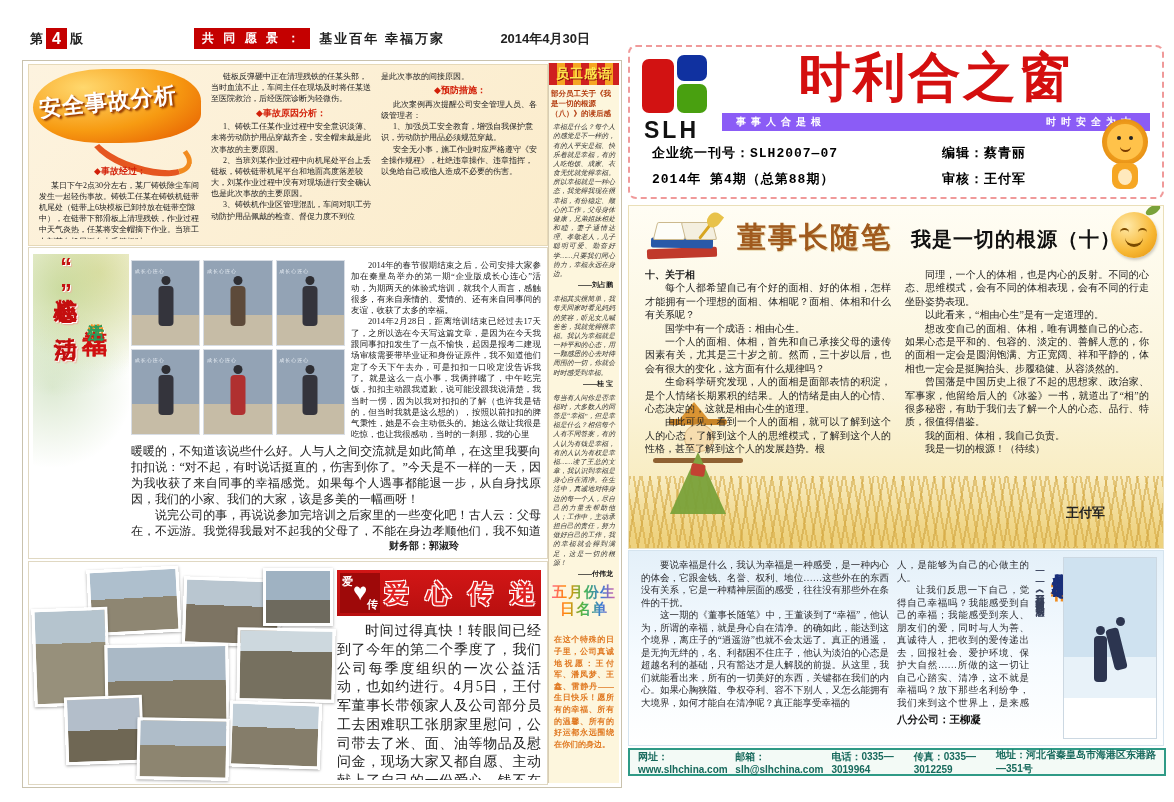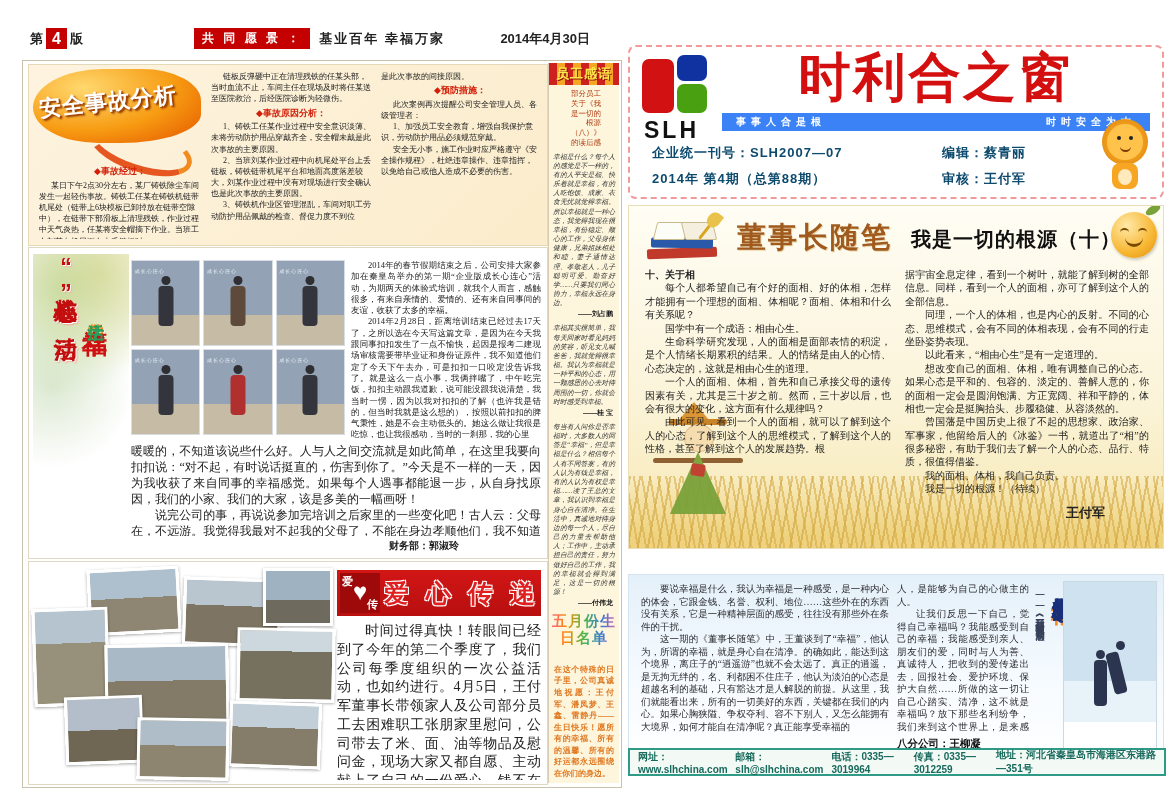--- a/index.html
+++ b/index.html
@@ -37,21 +37,21 @@
   .s-col2{left:182px;width:160px;height:170px;}
   .s-col3{left:352px;width:158px;height:170px;}
   .s-h{color:#d21f08;font-weight:bold;font-size:9px;text-align:center;margin:2px 0;}
   .s-p{text-indent:1.5em;}
 
   
   .sidebar{position:absolute;right:2px;top:2px;width:70px;height:720px;background:#fdf6dd;border-left:1px solid #d8cdb4;overflow:hidden;}
   .sb-head{height:22px;background:repeating-linear-gradient(90deg,#cf2020 0 8px,#f5a623 8px 16px);
       color:#ffe84d;font-weight:bold;font-size:13px;text-align:center;line-height:22px;letter-spacing:1px;
       text-shadow:1px 1px 0 #8a0c0c;}
-  .sb-title{color:#b33c10;font-weight:normal;font-size:7.5px;text-align:right;margin:4px 18px;line-height:1.3;}
+  .sb-title{color:#b33c10;font-weight:bold;font-size:7.5px;text-align:left;margin:4px 2px;line-height:1.3;}
   .sb-p{font-size:6.8px;line-height:1.35;text-align:justify;padding:0 4px;color:#333;font-style:italic;}
   .sb-sig{font-size:7px;font-weight:bold;text-align:right;padding-right:6px;margin:2px 0 4px;}
   .bday{margin-top:4px;}
   .bday-title{font-size:15px;font-weight:bold;text-align:center;line-height:1.15;letter-spacing:1px;
       background:linear-gradient(90deg,#ff5aa0,#ff8c00,#49b84d,#3a7bd5,#ff5aa0);
       -webkit-background-clip:text;background-clip:text;color:transparent;margin:2px 0 17px;}
   .bday-p{font-size:8px;line-height:1.45;color:#e07820;font-weight:bold;text-align:justify;padding:0 5px;}
 
   
   .growth{position:absolute;left:5px;top:186px;width:518px;height:310px;background:#fff;border:1px solid #e0d8c2;overflow:hidden;}
@@ -110,24 +110,24 @@
   .rp{position:absolute;left:628px;top:45px;width:540px;height:740px;}
   .masthead{position:absolute;left:0;top:0;width:532px;height:150px;border:2px dashed #f09a9a;border-radius:8px;background:#fff;}
   .slh-logo{position:absolute;left:12px;top:8px;width:76px;height:92px;}
   .sq{position:absolute;border-radius:7px;}
   .sq-red{left:0;top:4px;width:32px;height:54px;background:#d21212;}
   .sq-blue{left:35px;top:0;width:30px;height:26px;background:#1031a0;}
   .sq-green{left:35px;top:29px;width:30px;height:29px;background:#49a010;}
   .slh-text{position:absolute;left:2px;top:62px;font-size:23px;font-weight:bold;letter-spacing:3px;color:#111;}
   .m-title{position:absolute;left:92px;top:-2px;width:428px;text-align:center;font-size:52px;font-weight:bold;
       color:#d40f0f;letter-spacing:3px;line-height:1.25;font-family:"Liberation Serif","DejaVu Serif",serif;}
-  .m-slogan{position:absolute;left:92px;top:66px;width:400px;height:18px;background:#3b82f6;color:#fff;
+  .m-slogan{position:absolute;left:92px;top:66px;width:400px;height:18px;background:#8b5cf6;color:#fff;
       font-size:10px;font-weight:bold;display:flex;justify-content:space-between;padding:0 14px;
       align-items:center;letter-spacing:5px;}
-  .m-line{position:absolute;font-size:13px;font-weight:bold;letter-spacing:1px;color:#0c4a6e;}
+  .m-line{position:absolute;font-size:13px;font-weight:bold;letter-spacing:1px;color:#000000;font-family:Liberation Mono, monospace;}
   .m-info1{left:22px;top:97px;}
   .m-info2{left:22px;top:123px;}
   .m-ed{left:312px;top:97px;}
   .m-rev{left:312px;top:123px;}
   .lion{position:absolute;right:8px;bottom:2px;width:58px;height:76px;}
   .lion-mane{position:absolute;left:6px;top:0;width:46px;height:46px;border-radius:50%;
       background:radial-gradient(circle,#f6a623 40%,#d97e08 100%);}
   .lion-face{position:absolute;left:11px;top:5px;width:36px;height:36px;border-radius:50%;background:#ffc24a;}
   .lion-eye{position:absolute;top:17px;width:4px;height:4px;border-radius:50%;background:#222;}
   .lion-eye.le{left:21px;} .lion-eye.re{left:33px;}
@@ -168,21 +168,21 @@
   .sc-hat{position:absolute;left:26px;top:0;width:0;height:0;border-left:15px solid transparent;border-right:15px solid transparent;border-bottom:18px solid #d98f2b;}
   .sc-brim{position:absolute;left:16px;top:17px;width:58px;height:6px;background:#c57f1f;border-radius:3px;}
   .sc-head{position:absolute;left:31px;top:22px;width:28px;height:26px;border-radius:50%;background:#f6dcae;border:1px solid #e0bd85;}
   .sc-arm{position:absolute;left:0;top:56px;width:90px;height:5px;background:#8a5a2a;border-radius:3px;}
   .sc-dress{position:absolute;left:17px;top:50px;width:0;height:0;border-left:28px solid transparent;border-right:28px solid transparent;border-bottom:62px solid #7aa23a;}
   .sc-patch{position:absolute;left:38px;top:62px;width:14px;height:12px;background:#c0392b;border-radius:2px;transform:rotate(8deg);}
   .e-byline{position:absolute;right:58px;top:298px;font-size:13px;font-weight:bold;z-index:3;}
 
   
   .happy{position:absolute;left:0;top:505px;width:534px;height:194px;border:1px solid #d5e4ef;overflow:hidden;
-      background:linear-gradient(180deg,#e4f0f9 0%,#f6fbff 55%,#ffffff 100%);margin-top:24px;}
+      background:linear-gradient(180deg,#e4f0f9 0%,#f6fbff 55%,#ffffff 100%);}
   .h-col{font-size:9.5px;line-height:1.32;color:#2a2a2e;overflow:hidden;position:absolute;}
   .h-col1{left:12px;top:8px;width:248px;height:180px;}
   .h-col2{left:268px;top:8px;width:132px;height:150px;}
   .h-p{text-indent:2em;text-align:justify;}
   .h-byline{position:absolute;left:268px;top:162px;font-size:10.5px;font-weight:bold;color:#111;}
   .h-vsub{position:absolute;left:404px;top:14px;height:170px;writing-mode:vertical-rl;text-orientation:upright;
       font-size:9px;color:#37405a;font-weight:bold;letter-spacing:1px;}
   .h-vtitle{position:absolute;left:422px;top:6px;height:184px;writing-mode:vertical-rl;text-orientation:upright;line-height:1;}
   .hv1{font-size:24px;color:#f08c1e;font-weight:bold;font-family:"Liberation Serif","DejaVu Serif",serif;}
   .hv2{font-size:22px;color:#192f7a;font-weight:bold;}
@@ -380,26 +380,25 @@
         <div class="sc-brim"></div>
         <div class="sc-head"></div>
         <div class="sc-arm"></div>
         <div class="sc-dress"></div>
         <div class="sc-patch"></div>
       </div>
       <div class="e-col e-col1 serif">
         <div class="e-sec">十、关于相</div>
         <div class="e-p">每个人都希望自己有个好的面相、好的体相，怎样才能拥有一个理想的面相、体相呢？面相、体相和什么有关系呢？</div>
         <div class="e-p">国学中有一个成语：相由心生。</div>
+        <div class="e-p">一个人的面相、体相，首先和自己承接父母的遗传因素有关，尤其是三十岁之前。然而，三十岁以后，也会有很大的变化，这方面有什么规律吗？</div>
         <div class="e-p">生命科学研究发现，人的面相是面部表情的积淀，是个人情绪长期累积的结果。人的情绪是由人的心情、心态决定的，这就是相由心生的道理。</div>
-        <div class="e-p">一个人的面相、体相，首先和自己承接父母的遗传因素有关，尤其是三十岁之前。然而，三十岁以后，也会有很大的变化，这方面有什么规律吗？</div>
         <div class="e-p">由此可见，看到一个人的面相，就可以了解到这个人的心态，了解到这个人的思维模式，了解到这个人的性格，甚至了解到这个人的发展趋势。根</div>
       </div>
       <div class="e-col e-col2 serif">
-        <div class="just">据宇宙全息定律，看到一个树叶，就能了解到树的全部信息。同样，看到一个人的面相，亦可了解到这个人的全部信息。</div>
         <div class="e-p">同理，一个人的体相，也是内心的反射。不同的心态、思维模式，会有不同的体相表现，会有不同的行走坐卧姿势表现。</div>
         <div class="e-p">以此看来，“相由心生”是有一定道理的。</div>
         <div class="e-p">想改变自己的面相、体相，唯有调整自己的心态。如果心态是平和的、包容的、淡定的、善解人意的，你的面相一定会是圆润饱满、方正宽阔、祥和平静的，体相也一定会是挺胸抬头、步履稳健、从容淡然的。</div>
         <div class="e-p">曾国藩是中国历史上很了不起的思想家、政治家、军事家，他留给后人的《冰鉴》一书，就道出了“相”的很多秘密，有助于我们去了解一个人的心态、品行、特质，很值得借鉴。</div>
         <div class="e-p">我的面相、体相，我自己负责。</div>
         <div class="e-p">我是一切的根源！（待续）</div>
       </div>
       <div class="e-byline">王付军</div>
     </div>
 

